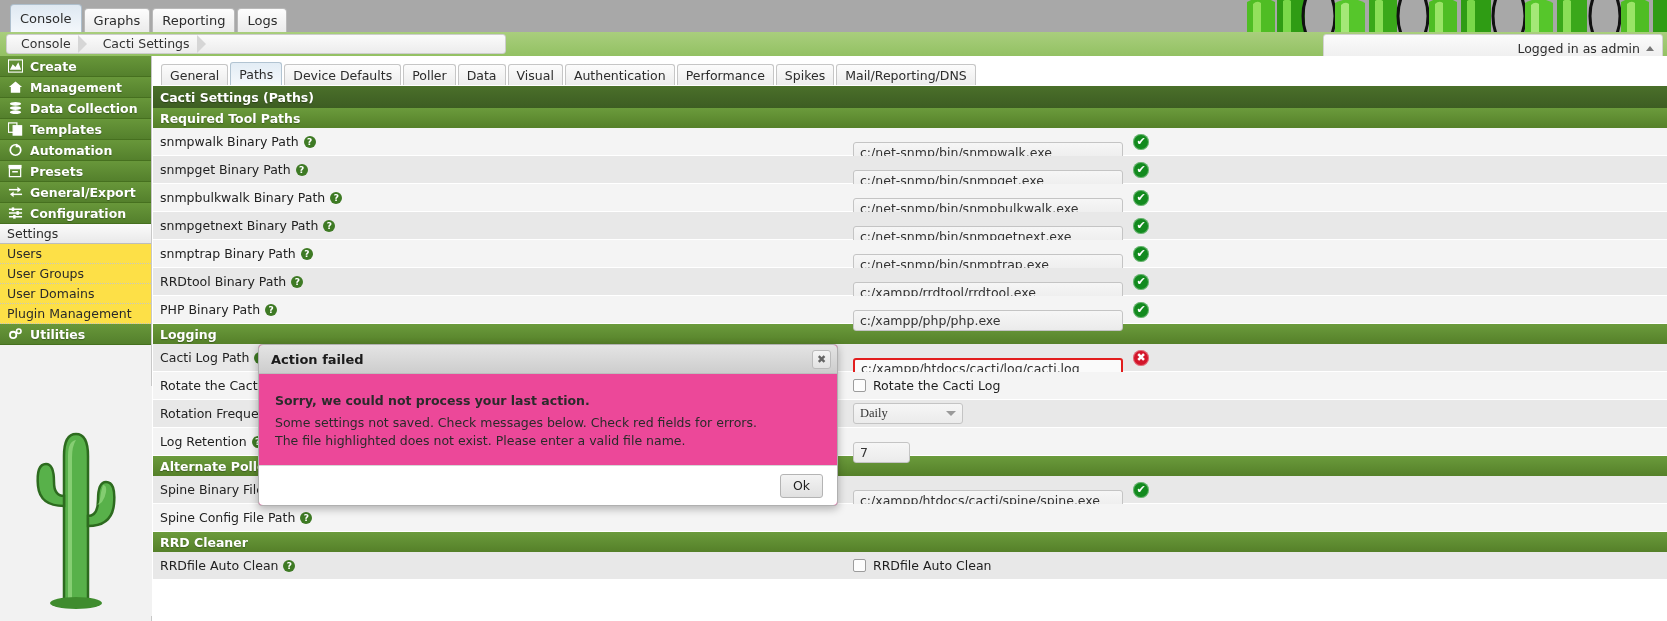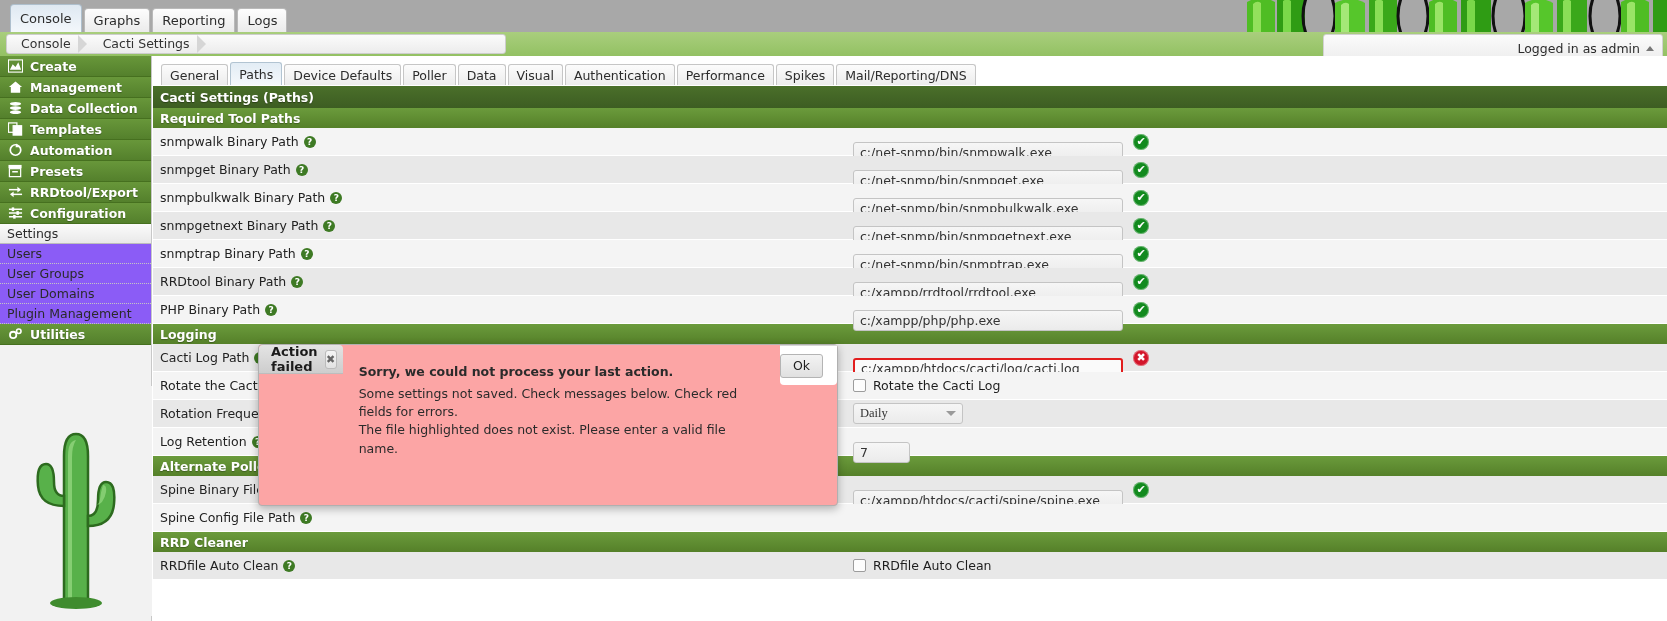--- a/index.html
+++ b/index.html
@@ -98,21 +98,21 @@
     color: #ffffff; font-size: 12.5px; font-weight: bold;
     border-bottom: 1px solid #46701f;
     cursor: pointer;
     text-shadow: 0 1px 1px rgba(0,0,0,.3);
   }
   .nav-head .ico { width: 15px; height: 14px; flex: 0 0 15px; display:block; }
   .nav-sub {
     height: 20px; display: flex; align-items: center;
     padding-left: 7px;
     font-size: 12.5px; color: #2a2a2a;
-    background: #8b5cf6;
+    background: #fde047;
     border-bottom: 1px dotted #c5c5c5;
     cursor: pointer;
   }
   .nav-sub.selected {
     background: linear-gradient(180deg,#fbfbfb 0%,#e9e9e9 100%);
     border-bottom: 1px solid #bdbdbd;
   }
   .cactus-art {
     position: absolute; left: 0; top: 330px; width: 152px; height: 230px;
   }
@@ -225,26 +225,26 @@
     width: 13px; height: 13px;
     background: #fdfdfd; border: 1px solid #9c9c9c; border-radius: 2px;
     cursor: pointer;
   }
   .cb-label { font-size: 12.5px; color: #1d1d1d; }
 
   
   .modal {
     position: absolute; left: 258px; top: 344px;
     width: 580px; height: 162px;
-    background: #fca5a5;
+    background: #ec4899;
     border: 1px solid #b0b0b0;
     border-radius: 4px;
     box-shadow: 0 3px 9px rgba(0,0,0,.28);
     z-index: 50;
-    display: flex; flex-direction: row;
+    display: flex; flex-direction: column;
   }
   .modal-head {
     height: 29px; flex: 0 0 29px;
     background: linear-gradient(180deg,#e4e4e4 0%,#cdcdcd 100%);
     border-bottom: 1px solid #bdbdbd;
     border-radius: 4px 4px 0 0;
     display: flex; align-items: center; justify-content: space-between;
     padding: 0 6px 0 12px;
   }
   .modal-title { font-size: 13px; font-weight: bold; color: #1b1b1b; }
@@ -394,21 +394,21 @@
       <span>Presets</span>
     </div>
 
     <div class="nav-head">
       <svg class="ico" viewBox="0 0 16 14">
         <path d="M1,4.5 L13,4.5" stroke="#fff" stroke-width="1.6"></path>
         <path d="M10,1.5 L13.8,4.5 L10,7.5 Z" fill="#fff"></path>
         <path d="M15,9.5 L3,9.5" stroke="#fff" stroke-width="1.6"></path>
         <path d="M6,6.5 L2.2,9.5 L6,12.5 Z" fill="#fff"></path>
       </svg>
-      <span>RRDtool/Export</span>
+      <span>General/Export</span>
     </div>
 
     <div class="nav-head">
       <svg class="ico" viewBox="0 0 16 14">
         <path d="M1,3 L15,3 M1,7 L15,7 M1,11 L15,11" stroke="#fff" stroke-width="1.5"></path>
         <rect x="4" y="1" width="2.6" height="4" fill="#fff"></rect>
         <rect x="9" y="5" width="2.6" height="4" fill="#fff"></rect>
         <rect x="5.5" y="9" width="2.6" height="4" fill="#fff"></rect>
       </svg>
       <span>Configuration</span>

